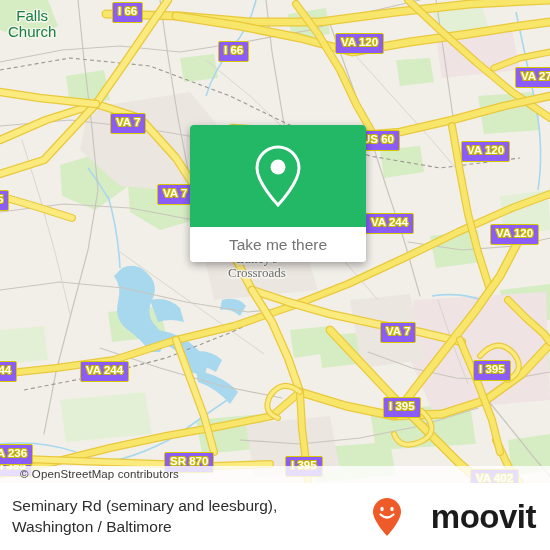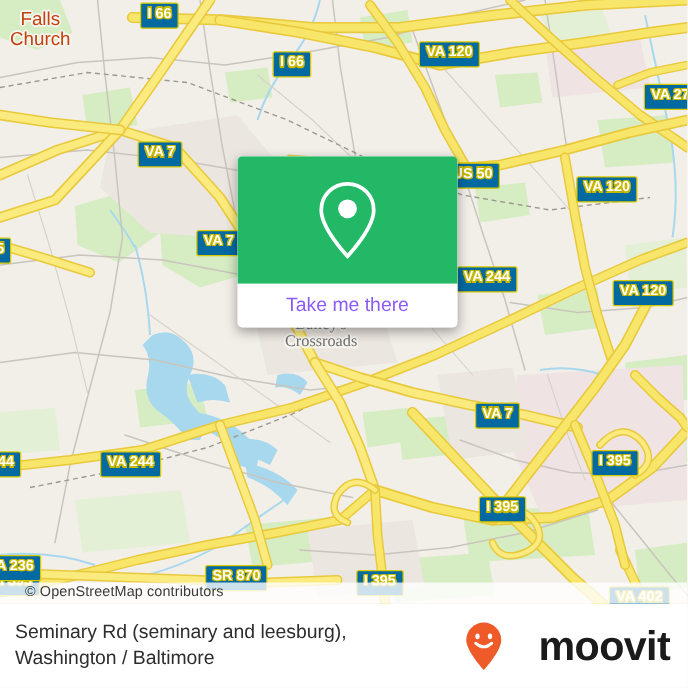--- a/index.html
+++ b/index.html
@@ -42,39 +42,39 @@
     font-size: 11.5px;
     color: #3a3a3a;
     background: rgba(255,255,255,0.80);
     letter-spacing: 0.1px;
     z-index: 30;
   }
 
   
   .shield {
     position: absolute;
-    background: #0369a1;
+    background: #8b5cf6;
     border: 1.6px solid #d8c800;
     border-radius: 2px;
     color: #ffffff;
     font-size: 11.5px;
     font-weight: bold;
     line-height: 1;
     padding: 3px 5px 4px 5px;
     white-space: nowrap;
     text-shadow:
       -1px 0 #c9b800, 1px 0 #c9b800, 0 -1px #c9b800, 0 1px #c9b800,
       -1px -1px #c9b800, 1px -1px #c9b800, -1px 1px #c9b800, 1px 1px #c9b800;
     z-index: 12;
   }
 
   
   .place {
     position: absolute;
-    color: #c2410c;
+    color: #15803d;
     font-size: 15px;
     line-height: 1.05;
     text-align: center;
     white-space: pre;
     text-shadow:
       -1.5px 0 #f7f5f0, 1.5px 0 #f7f5f0, 0 -1.5px #f7f5f0, 0 1.5px #f7f5f0,
       -1px -1px #f7f5f0, 1px -1px #f7f5f0, -1px 1px #f7f5f0, 1px 1px #f7f5f0;
     z-index: 10;
   }
   .place.small { font-size: 13px; color: #6e6e6e; }
@@ -97,21 +97,21 @@
     display: flex;
     align-items: center;
     justify-content: center;
   }
   #popup .cta {
     height: 35px;
     background: #ffffff;
     display: flex;
     align-items: center;
     justify-content: center;
-    color: #8b5cf6;
+    color: #737373;
     font-size: 15.5px;
   }
 
   
   #footer {
     position: absolute;
     left: 0;
     top: 483px;
     width: 550px;
     height: 67px;
@@ -329,36 +329,36 @@
         <path class="pri" stroke-width="3.6" d="M480 356 q18 -20 34 -2 q12 16 -6 26"></path>
       </g>
     </svg>
 
     <div id="shield-layer">
         <div class="shield" style="left: 112px; top: 2px;">I 66</div>
         <div class="shield" style="left: 218px; top: 41px;">I 66</div>
         <div class="shield" style="left: 335px; top: 33px;">VA 120</div>
         <div class="shield" style="left: 515px; top: 67px;">VA 27</div>
         <div class="shield" style="left: 110px; top: 113px;">VA 7</div>
-        <div class="shield" style="left: 356px; top: 130px;">US 50</div>
+        <div class="shield" style="left: 356px; top: 130px;">US 60</div>
         <div class="shield" style="left: 461px; top: 141px;">VA 120</div>
         <div class="shield" style="left: 157px; top: 184px;">VA 7</div>
         <div class="shield" style="left: -9px; top: 190px;">5</div>
         <div class="shield" style="left: 365px; top: 213px;">VA 244</div>
         <div class="shield" style="left: 490px; top: 224px;">VA 120</div>
         <div class="shield" style="left: 380px; top: 322px;">VA 7</div>
         <div class="shield" style="left: 473px; top: 360px;">I 395</div>
         <div class="shield" style="left: -14px; top: 361px;">244</div>
         <div class="shield" style="left: 80px; top: 361px;">VA 244</div>
         <div class="shield" style="left: 383px; top: 397px;">I 395</div>
         <div class="shield" style="left: -6px; top: 456px;">I 395</div>
         <div class="shield" style="left: -16px; top: 444px;">VA 236</div>
         <div class="shield" style="left: 164px; top: 452px;">SR 870</div>
         <div class="shield" style="left: 285px; top: 456px;">I 395</div>
-        <div class="shield" style="left: 487px; top: 469px;">VA 402</div>
+        <div class="shield" style="left: 470px; top: 469px;">VA 402</div>
       </div>
 
     <div id="place-layer">
         <div class="place" style="left: 8px; top: 8px;">Falls
 Church</div>
         <div class="place small" style="left: 228px; top: 252px; font-family: Liberation Serif, serif;">Bailey's
 Crossroads</div>
       </div>
 
     <div id="popup">

